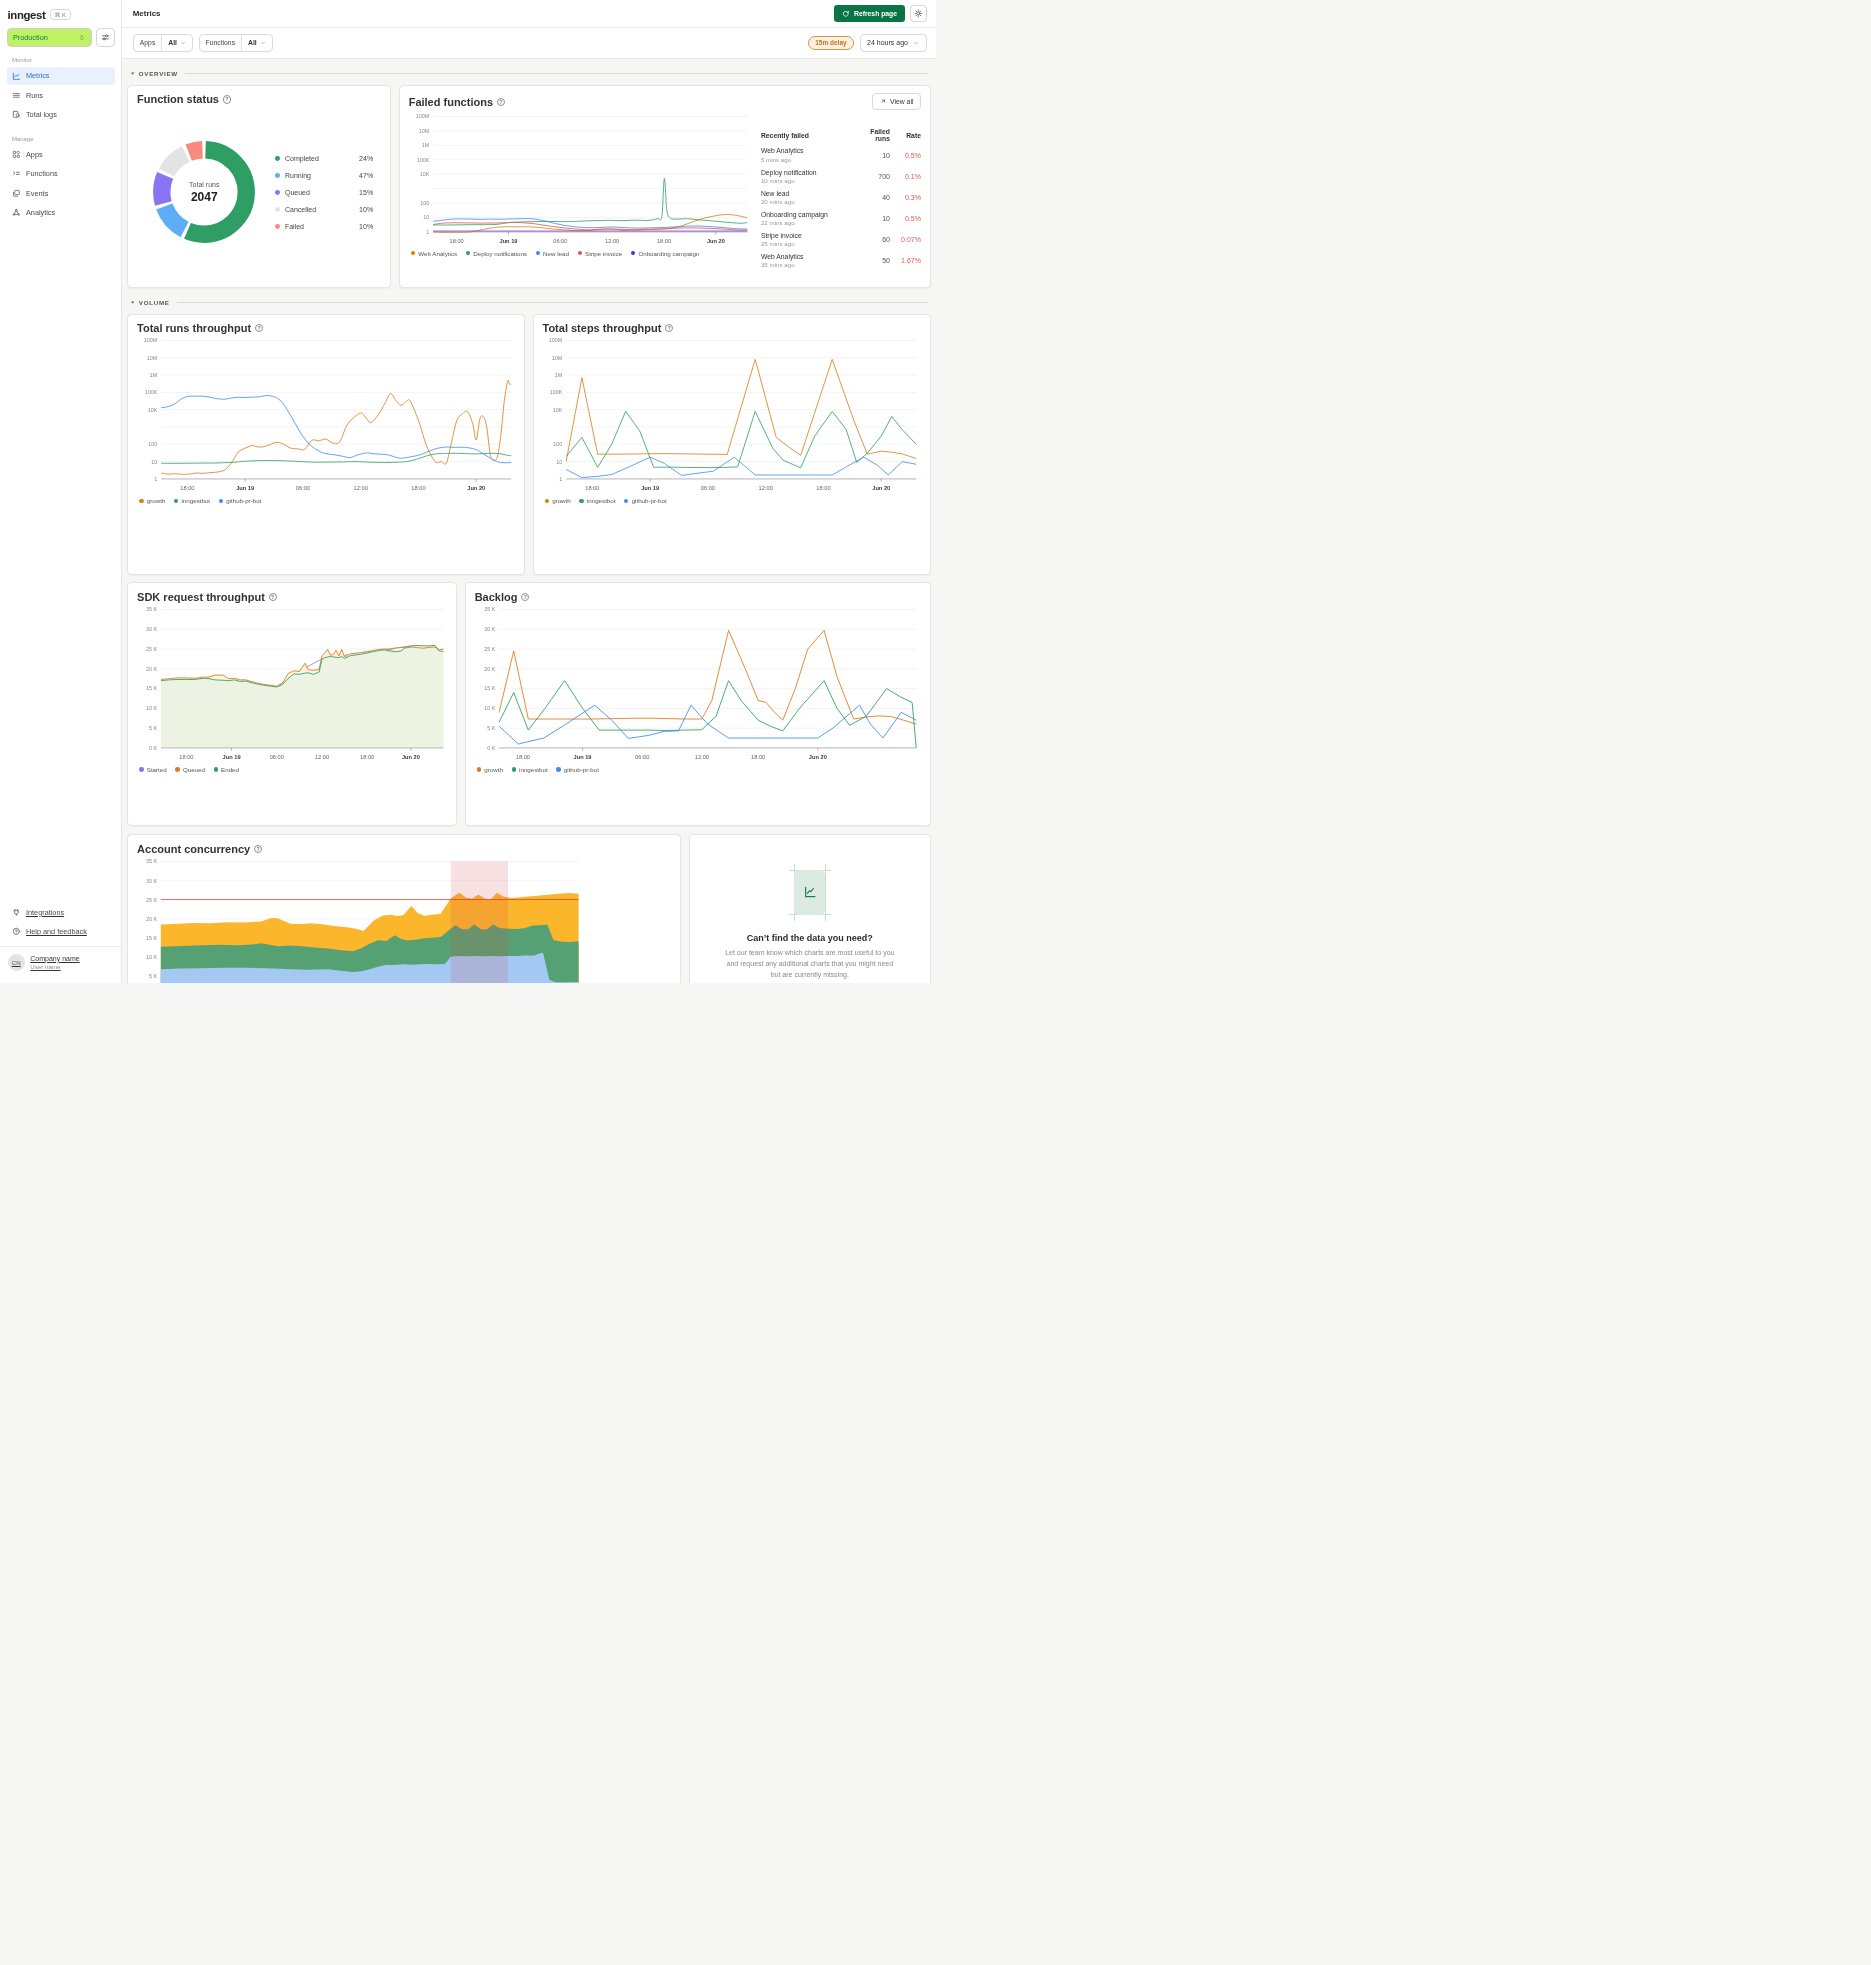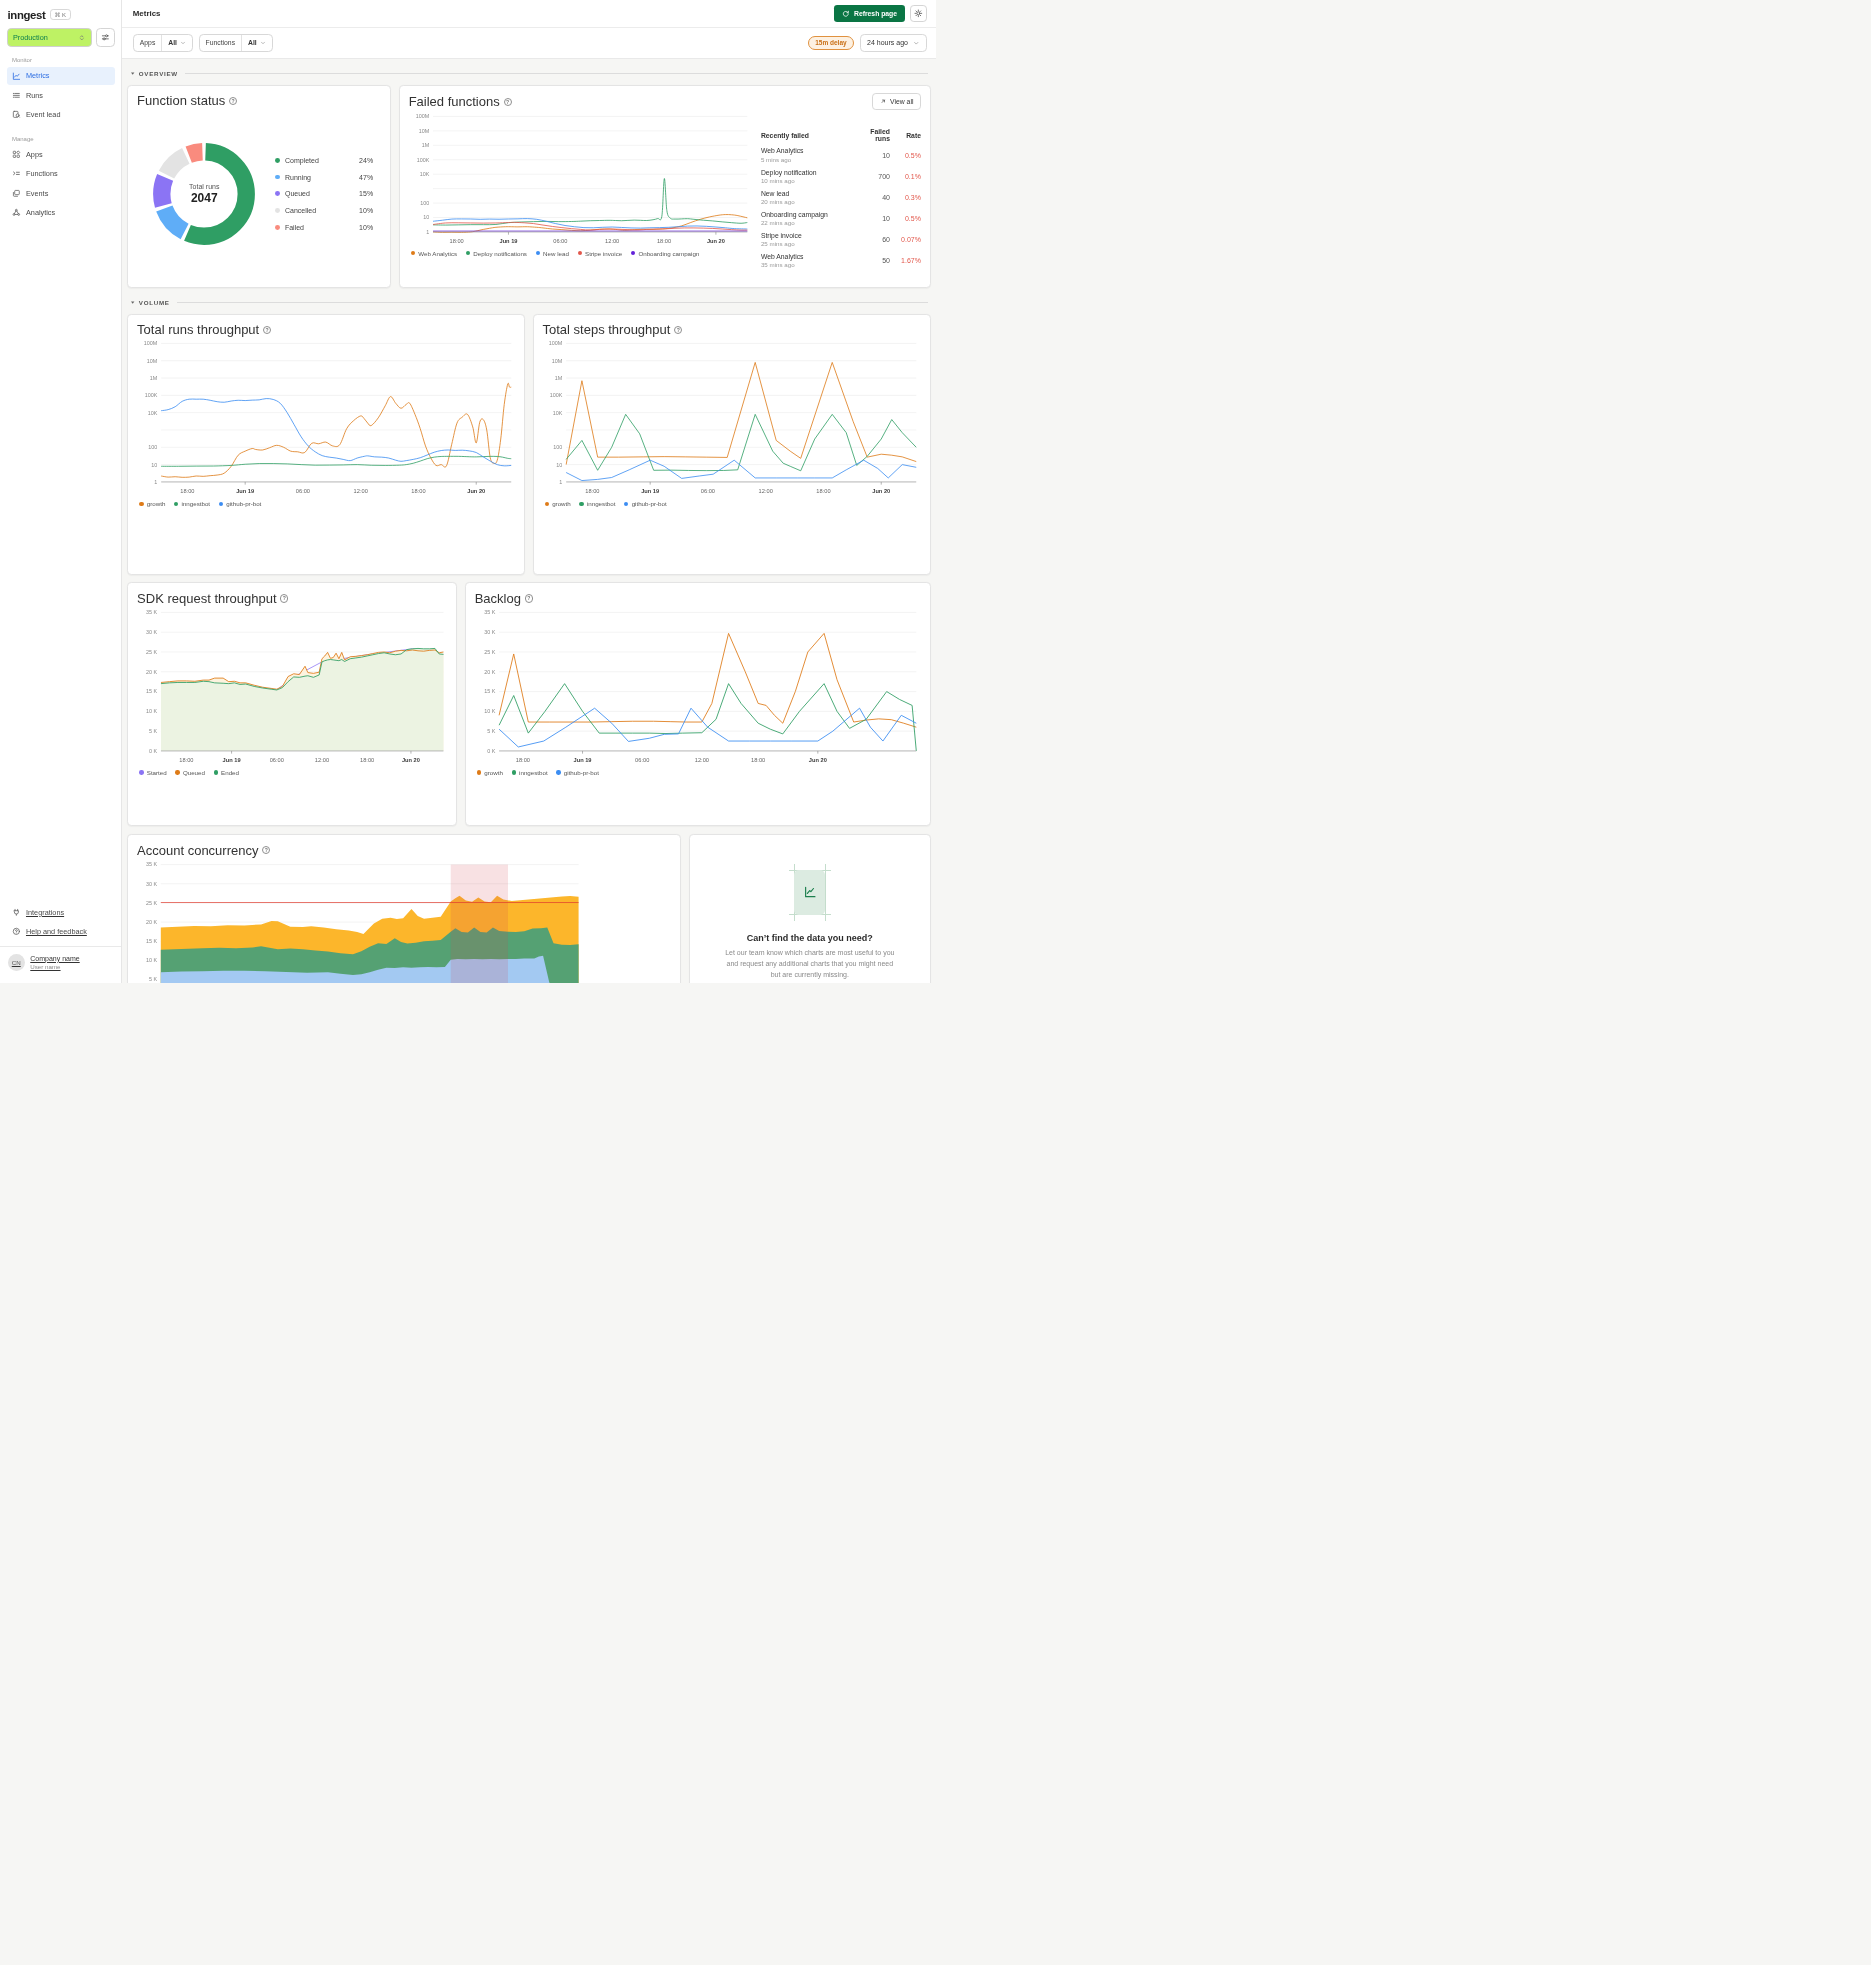--- a/index.html
+++ b/index.html
@@ -43,21 +43,21 @@
   .select { height:17.3px; display:flex; align-items:center; gap:5.4px; padding:0 6.5px; border:0.5px solid #d8d8d8; border-radius:4.3px; background:#fff; font-size:7px; color:#333; cursor:pointer; }
 
   .content { flex:1; padding:6.5px 5.4px 10.8px 5.4px; overflow:hidden; }
   .section-hdr { display:flex; align-items:center; gap:3.8px; height:14px; margin:1.1px 2.2px 4.3px 2.2px; color:#555; }
   .section-hdr .s-label { font-size:6.2px; font-weight:700; letter-spacing:.12em; text-transform:uppercase; }
   .section-hdr .rule { flex:1; height:0.5px; background:#dcdcdc; margin-left:3.2px; }
   .row { display:flex; gap:7.6px; margin-bottom:7.6px; }
   .card { background:#fff; border:0.5px solid #e4e4e4; border-radius:4.3px; box-shadow:0 0.5px 1.1px rgba(0,0,0,.04); padding:7.6px 8.7px 5.4px 8.7px; display:flex; flex-direction:column; min-width:0; }
   .grow { flex:1; }
   .card-title-row { display:flex; align-items:center; gap:3.8px; margin-bottom:1.1px; }
-  .card-title-row h3 { font-size:13px; font-weight:400; color:#333; }
+  .card-title-row h3 { font-size:11px; font-weight:700; color:#333; }
   .help { width:8.1px; height:8.1px; border:0.6px solid #8f8f8f; border-radius:50%; color:#777; font-size:5.1px; display:inline-flex; align-items:center; justify-content:center; font-weight:700; }
   .btn-ghost { height:16.2px; display:flex; align-items:center; gap:3.8px; border:0.5px solid #d8d8d8; border-radius:3.8px; background:#fff; padding:0 6.5px; font-size:6.8px; font-weight:500; color:#333; cursor:pointer; font-family:inherit;}
 
   
   .fs-body { display:flex; align-items:center; flex:1; padding:4.3px 3.2px 7.6px 3.2px; }
   .donut-wrap { width:104px; height:104px; position:relative; margin-left:12px; }
   .donut-center { position:absolute; inset:0; display:flex; flex-direction:column; align-items:center; justify-content:center; gap:1.6px; }
   .dc-label { font-size:7px; color:#555; }
   .dc-value { font-size:12px; font-weight:600; color:#222; }
   .fs-legend { flex:1; display:flex; flex-direction:column; gap:4.9px; padding:0 5.4px 0 18.4px; }
@@ -138,21 +138,21 @@
           <path d="M2.5 4.5h1.8M6.2 4.5h7.3M2.5 8h11M2.5 11.5h1.8M6.2 11.5h7.3"></path>
         </svg>
       <span>Runs</span>
     </div>
     <div class="nav-item">
       <svg width="8.7" height="8.7" viewBox="0 0 16 16" fill="none" stroke="currentColor" stroke-width="1.4" stroke-linecap="round">
           <rect x="2.5" y="2.5" width="8.5" height="11" rx="1.5"></rect>
           <circle cx="10.3" cy="9.8" r="2.7" fill="#fff"></circle>
           <path d="m12.3 11.8 1.4 1.4"></path>
         </svg>
-      <span>Event lead</span>
+      <span>Total logs</span>
     </div>
 
     <div class="nav-label">Manage</div>
     <div class="nav-item">
       <svg width="8.7" height="8.7" viewBox="0 0 16 16" fill="none" stroke="currentColor" stroke-width="1.4">
           <rect x="2.3" y="2.3" width="4.4" height="4.4" rx="1"></rect>
           <rect x="2.3" y="9.3" width="4.4" height="4.4" rx="1"></rect>
           <rect x="9.3" y="9.3" width="4.4" height="4.4" rx="1"></rect>
           <rect x="9.4" y="2.4" width="4.2" height="4.2" rx="1" transform="rotate(45 11.5 4.5)"></rect>
         </svg>

